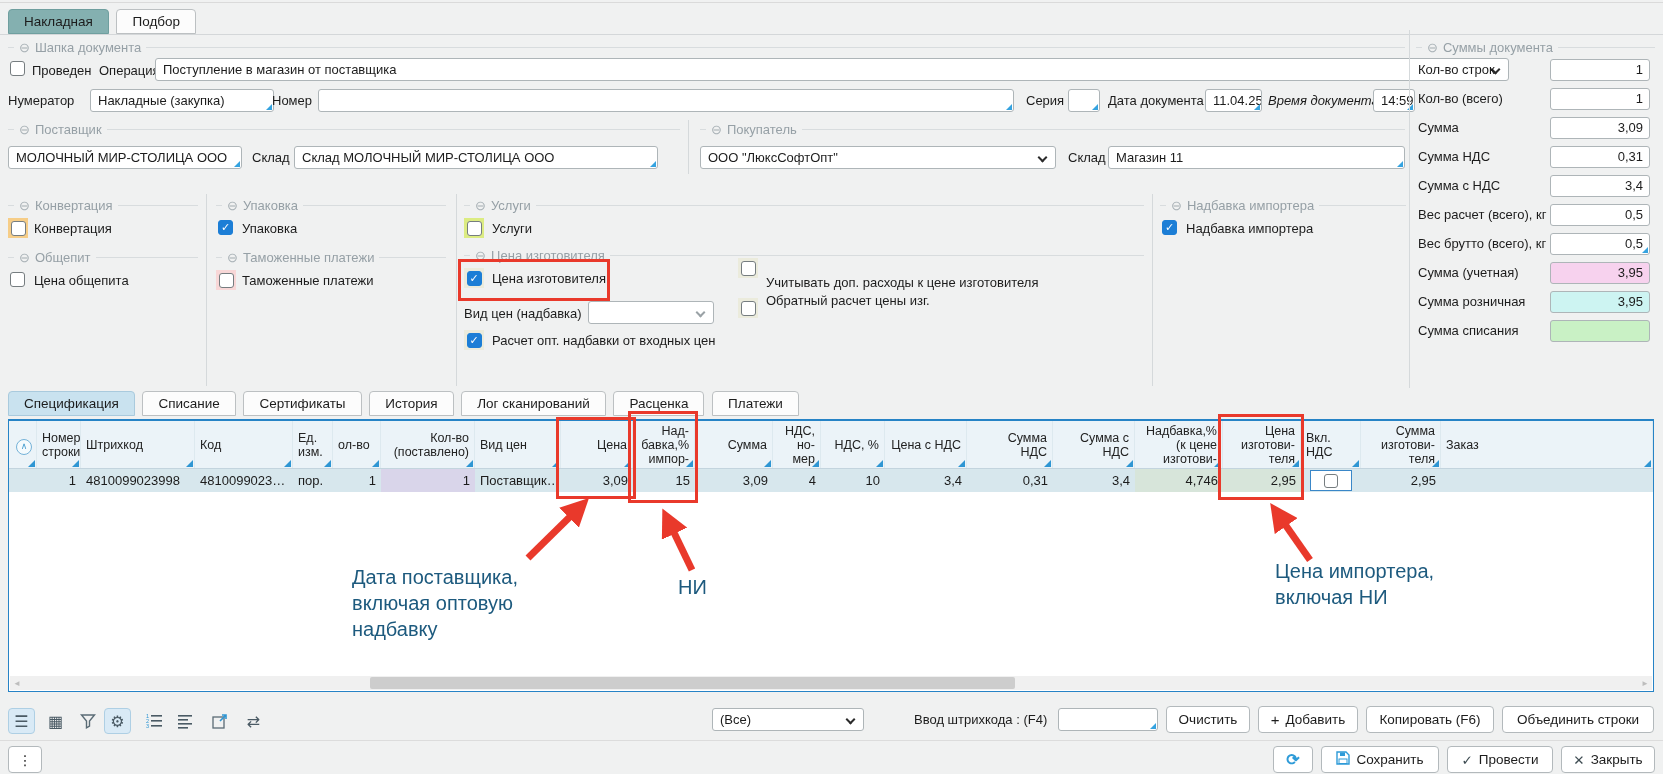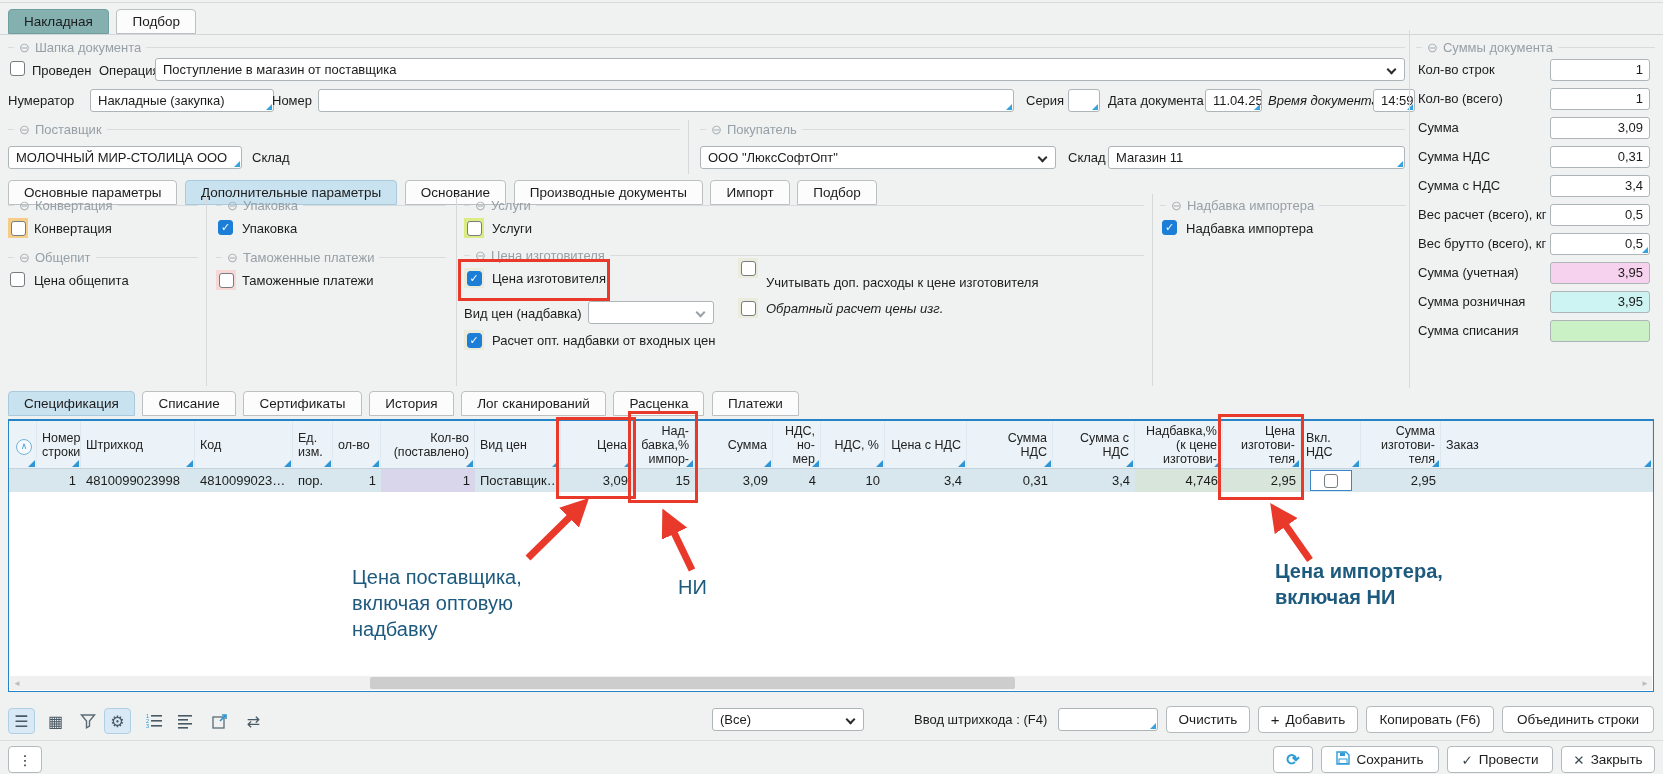--- a/index.html
+++ b/index.html
@@ -91,21 +91,21 @@
   <div class="grp" style="left:8px;top:40px;width:1397px;">
     <span class="gdash"></span>
       <span class="gminus">⊖</span>
     <span>Шапка документа</span>
       <span class="gline"></span>
   </div>
 
   <span class="cb abs" style="left:10px;top:61px;"></span>
   <span class="lbl" style="left:32px;top:63px;">Проведен</span>
   <span class="lbl" style="left:99px;top:63px;">Операция</span>
-  <div class="fld" style="left:155px;top:58px;width:1250px;">
+  <div class="fld" style="left:155px;top:58px;width:1354px;">
     <span>Поступление в магазин от поставщика</span>
     <span class="chev"></span>
   </div>
 
   <span class="lbl" style="left:8px;top:93px;">Нумератор</span>
   <div class="fld corner" style="left:90px;top:89px;width:184px;">
       <span>Накладные (закупка)</span>
     </div>
   <span class="lbl" style="left:272px;top:93px;">Номер</span>
   <div class="fld corner" style="left:318px;top:89px;width:696px;">
@@ -127,20 +127,23 @@
   <div class="grp" style="left:8px;top:122px;width:672px;">
     <span class="gdash"></span>
       <span class="gminus">⊖</span>
     <span>Поставщик</span>
       <span class="gline"></span>
   </div>
   <div class="fld corner" style="left:8px;top:146px;width:234px;">
       <span>МОЛОЧНЫЙ МИР-СТОЛИЦА ООО</span>
     </div>
   <span class="lbl" style="left:252px;top:150px;">Склад</span>
+  <div class="fld corner" style="left:294px;top:146px;width:364px;">
+      <span>Склад МОЛОЧНЫЙ МИР-СТОЛИЦА ООО</span>
+    </div>
 
   <div class="vline" style="left:688px;top:120px;height:54px;"></div>
 
   <div class="grp" style="left:700px;top:122px;width:705px;">
     <span class="gdash"></span>
       <span class="gminus">⊖</span>
     <span>Покупатель</span>
       <span class="gline"></span>
   </div>
   <div class="fld" style="left:700px;top:146px;width:356px;">
@@ -175,28 +178,20 @@
   <div class="sv fld corner" style="left:1550px;top:233px;width:100px;height:22px;justify-content:flex-end;">
       <span>0,5</span>
     </div>
   <span class="lbl" style="left:1418px;top:265px;">Сумма (учетная)</span>
   <div class="sv" style="left: 1550px; top: 262px; background: rgb(247, 210, 238);">3,95</div>
   <span class="lbl" style="left:1418px;top:294px;">Сумма розничная</span>
   <div class="sv" style="left: 1550px; top: 291px; background: rgb(205, 244, 242);">3,95</div>
   <span class="lbl" style="left:1418px;top:323px;">Сумма списания</span>
   <div class="sv" style="left: 1550px; top: 320px; background: rgb(201, 241, 197);"></div>
 
-  <div class="abs" style="left:8px;top:180px;">
-    <span class="tab">Основные параметры</span>
-    <span class="tab act-blue">Дополнительные параметры</span>
-    <span class="tab">Основание</span>
-    <span class="tab">Производные документы</span>
-    <span class="tab">Импорт</span>
-    <span class="tab">Подбор</span>
-  </div>
 
   <div class="vline" style="left:206px;top:194px;height:192px;"></div>
   <div class="vline" style="left:456px;top:194px;height:192px;"></div>
   <div class="vline" style="left:1152px;top:194px;height:192px;"></div>
 
   <div class="grp" style="left:8px;top:198px;width:190px;">
     <span class="gdash"></span>
       <span class="gminus">⊖</span>
     <span>Конвертация</span>
       <span class="gline"></span>
@@ -258,21 +253,21 @@
     </span>
   <span class="lbl" style="left:766px;top:275px;">Учитывать доп. расходы к цене изготовителя</span>
   <span class="lbl" style="left:464px;top:306px;">Вид цен (надбавка)</span>
   <div class="fld" style="left:588px;top:301px;width:126px;">
     <span></span>
     <span class="chev gray"></span>
   </div>
   <span class="hl" style="left: 738px; top: 298px; background: rgb(235, 235, 220);">
       <span class="cb"></span>
     </span>
-  <span class="lbl" style="left:766px;top:301px;font-style:italic;">Обратный расчет цены изг.</span>
+  <span class="lbl" style="left:766px;top:293px;">Обратный расчет цены изг.</span>
   <span class="hl" style="left: 464px; top: 330px; background: rgb(235, 235, 220);">
       <span class="cb on"></span>
     </span>
   <span class="lbl" style="left:492px;top:333px;">Расчет опт. надбавки от входных цен</span>
 
   <div class="grp" style="left:1160px;top:198px;width:246px;">
     <span class="gdash"></span>
       <span class="gminus">⊖</span>
     <span>Надбавка импортера</span>
       <span class="gline"></span>
@@ -415,25 +410,25 @@
     <defs>
       <marker id="ah" markerWidth="4" markerHeight="4" refX="2.8" refY="2" orient="auto" markerUnits="strokeWidth">
         <path d="M0,0 L4,2 L0,4 z" fill="#e9392b"></path>
       </marker>
     </defs>
     <line x1="528" y1="558" x2="583" y2="504" stroke="#e9392b" stroke-width="7" marker-end="url(#ah)"></line>
     <line x1="692" y1="570" x2="666" y2="516" stroke="#e9392b" stroke-width="7" marker-end="url(#ah)"></line>
     <line x1="1310" y1="560" x2="1275" y2="510" stroke="#e9392b" stroke-width="7" marker-end="url(#ah)"></line>
   </svg>
 
-  <div class="ann" style="left:352px;top:564px;">Цена поставщика,
+  <div class="ann" style="left:352px;top:564px;">Дата поставщика,
 включая оптовую
 надбавку</div>
   <div class="ann" style="left:678px;top:574px;">НИ</div>
-  <div class="ann" style="left:1275px;top:558px;font-weight:bold;">Цена импортера,
+  <div class="ann" style="left:1275px;top:558px;">Цена импортера,
 включая НИ</div>
 
   <div class="icobtn hlbg" style="left:8px;top:708px;">☰</div>
   <div class="icobtn" style="left:42px;top:708px;">▦</div>
   <div class="icobtn" style="left:74px;top:708px;">
     <svg viewBox="0 0 16 16" width="16" height="16">
         <path d="M1.5 2h13L9.5 8v5l-3 1.8V8z" fill="none" stroke="#5a6b75" stroke-width="1.4"></path>
       </svg>
   </div>
   <div class="icobtn hlbg" style="left:104px;top:708px;">⚙</div>

